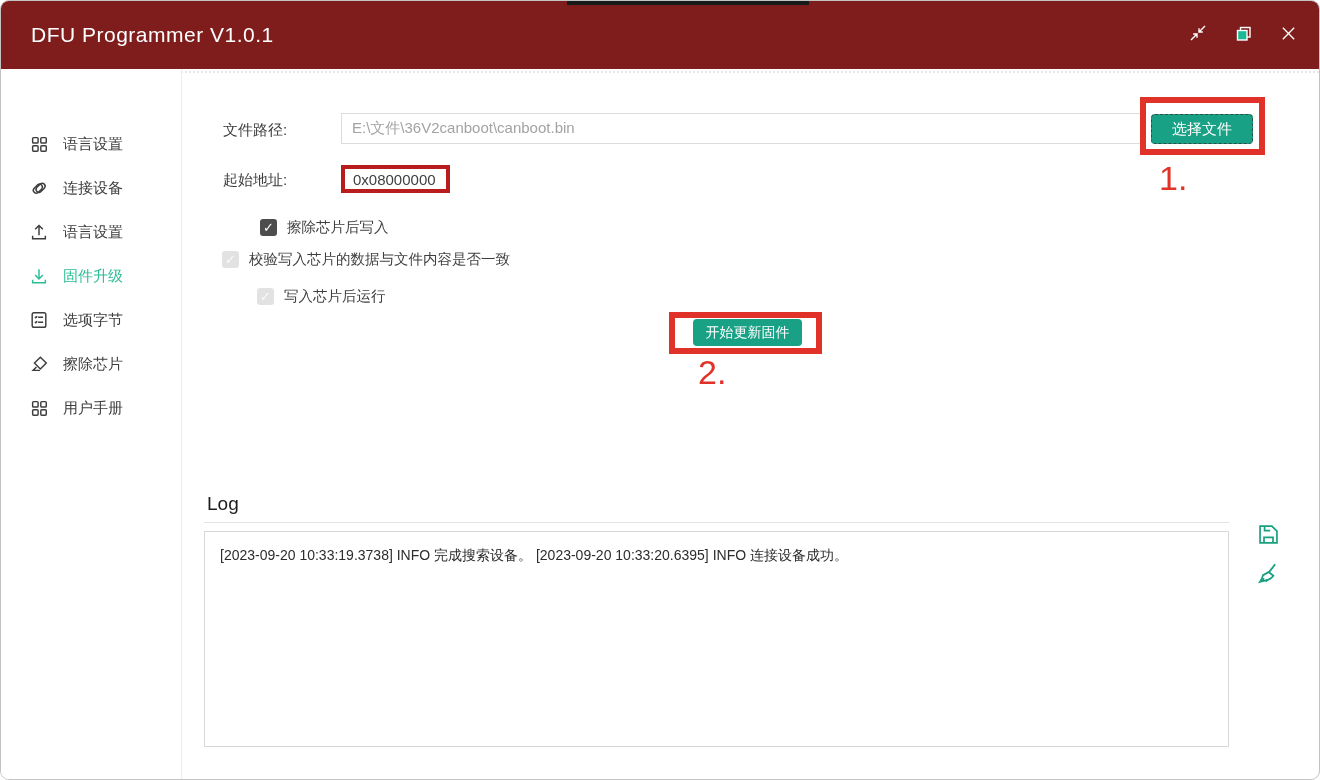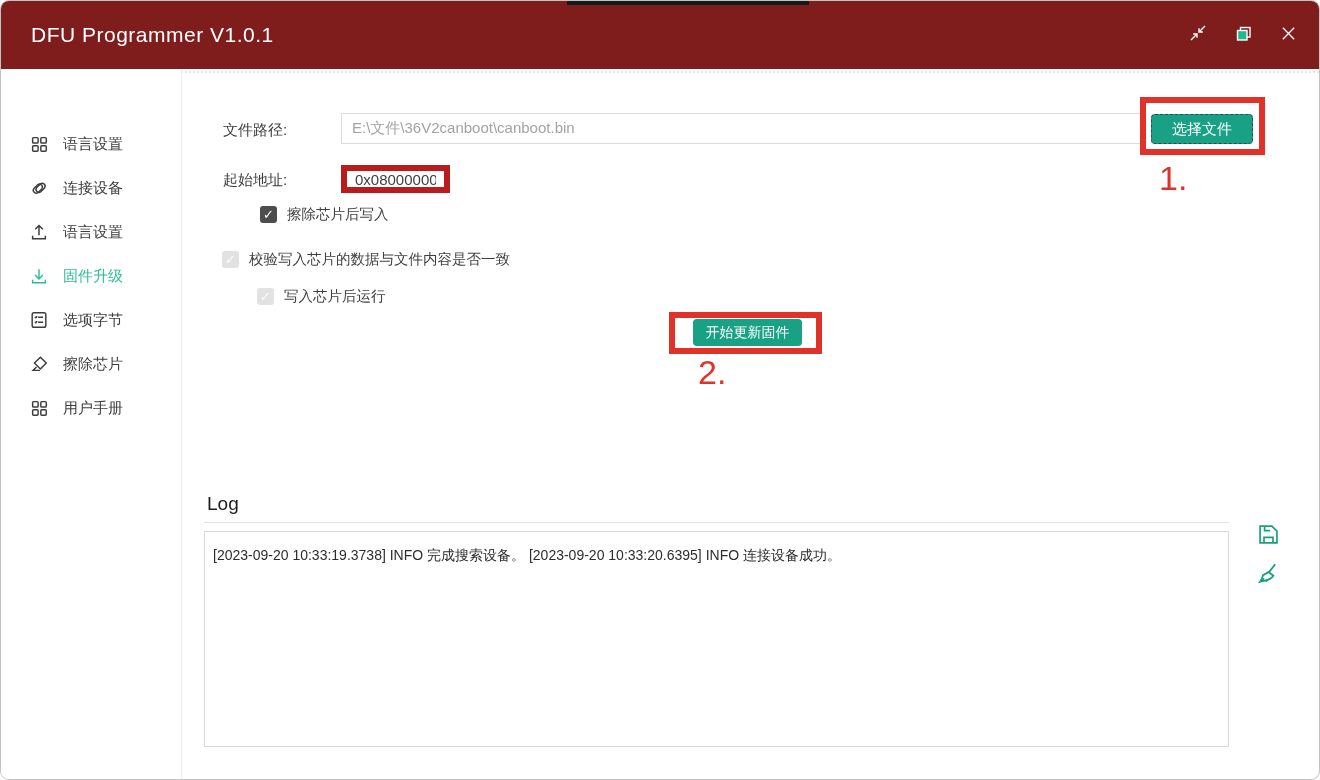--- a/index.html
+++ b/index.html
@@ -49,21 +49,21 @@
   #label-file   { left:41px; top:52px; }
   #label-addr   { left:41px; top:102px; }
 
   .file-input {
     position:absolute; left:159px; top:44px; width:801px; height:31px;
     border:1px solid #dcdcdc; background:#fff; color:#a3a3a3; font-size:15px;
     padding:0 10px; font-family:inherit; outline:none;
   }
   .addr-input {
     position:absolute; left:159px; top:96px; width:109px; height:28px;
-    border:6px solid #b91c1c; background:#fff; color:#3f3f3f; font-size:15px;
+    border:4px solid #b91c1c; background:#fff; color:#3f3f3f; font-size:15px;
     padding:0 8px; font-family:inherit; outline:none;
   }
 
   .select-btn {
     position:absolute; left:969px; top:45px; width:102px; height:30px;
     background:#18a185; color:#ffffff; font-size:15px; font-family:inherit;
     border:1px dashed #2c4f46; border-radius:4px; cursor:pointer;
   }
   .update-btn {
     position:absolute; left:511px; top:250px; width:109px; height:27px;
@@ -74,39 +74,39 @@
   
   .anno-box { position:absolute; border:6px solid #e03229; pointer-events:none; }
   #anno-box-1 { left:958px; top:28px; width:125px; height:58px; }
   #anno-box-2 { left:487px; top:243px; width:153px; height:42px; }
   .anno-num { position:absolute; color:#e03229; font-size:34px; font-weight:500; }
   #anno-num-1 { left:977px; top:90px; }
   #anno-num-2 { left:516px; top:284px; }
 
   
   .cb-row { position:absolute; left:40px; display:flex; align-items:center; gap:10px; font-size:14.5px; color:#3f3f3f; }
-  #cb-row-1 { top:136px;padding-left:38px; }
+  #cb-row-1 { top:149px;padding-left:38px; }
   #cb-row-2 { top:181px; }
   #cb-row-3 { top:218px;padding-left:35px; }
   .cb {
     width:17px; height:17px; border-radius:3px; display:inline-flex;
     align-items:center; justify-content:center; cursor:pointer;
   }
   .cb::after { content:"✓"; font-size:13px; line-height:1; }
   .cb.on  { background:#4d4d4d; }
   .cb.on::after  { color:#ffffff; }
   .cb.dis { background:#e2e2e2; cursor:default; }
   .cb.dis::after { color:#fafafa; }
 
   
   .log-heading { position:absolute; left:25px; top:424px; font-size:19px; color:#1d1d1d; }
   .log-rule { position:absolute; left:22px; top:453px; width:1025px; border-top:1px solid #e3e3e3; }
   .log-box {
     position:absolute; left:22px; top:462px; width:1025px; height:216px;
-    border:1px solid #d8d8d8; background:#fff; padding:13px 8px;
+    border:1px solid #d8d8d8; background:#fff; padding:13px 15px;
     font-size:14px; color:#2d2d2d; line-height:1.45; overflow:auto;
   }
   .log-tools { position:absolute; left:1071px; top:452px; display:flex; flex-direction:column; gap:10px; }
   .log-tool { width:30px; height:30px; display:flex; align-items:center; justify-content:center; cursor:pointer; }
   .log-tool svg { stroke:#18a07e; stroke-width:1.5; fill:none; }
 </style>
 </head>
 <body>
 
 <div class="window">

